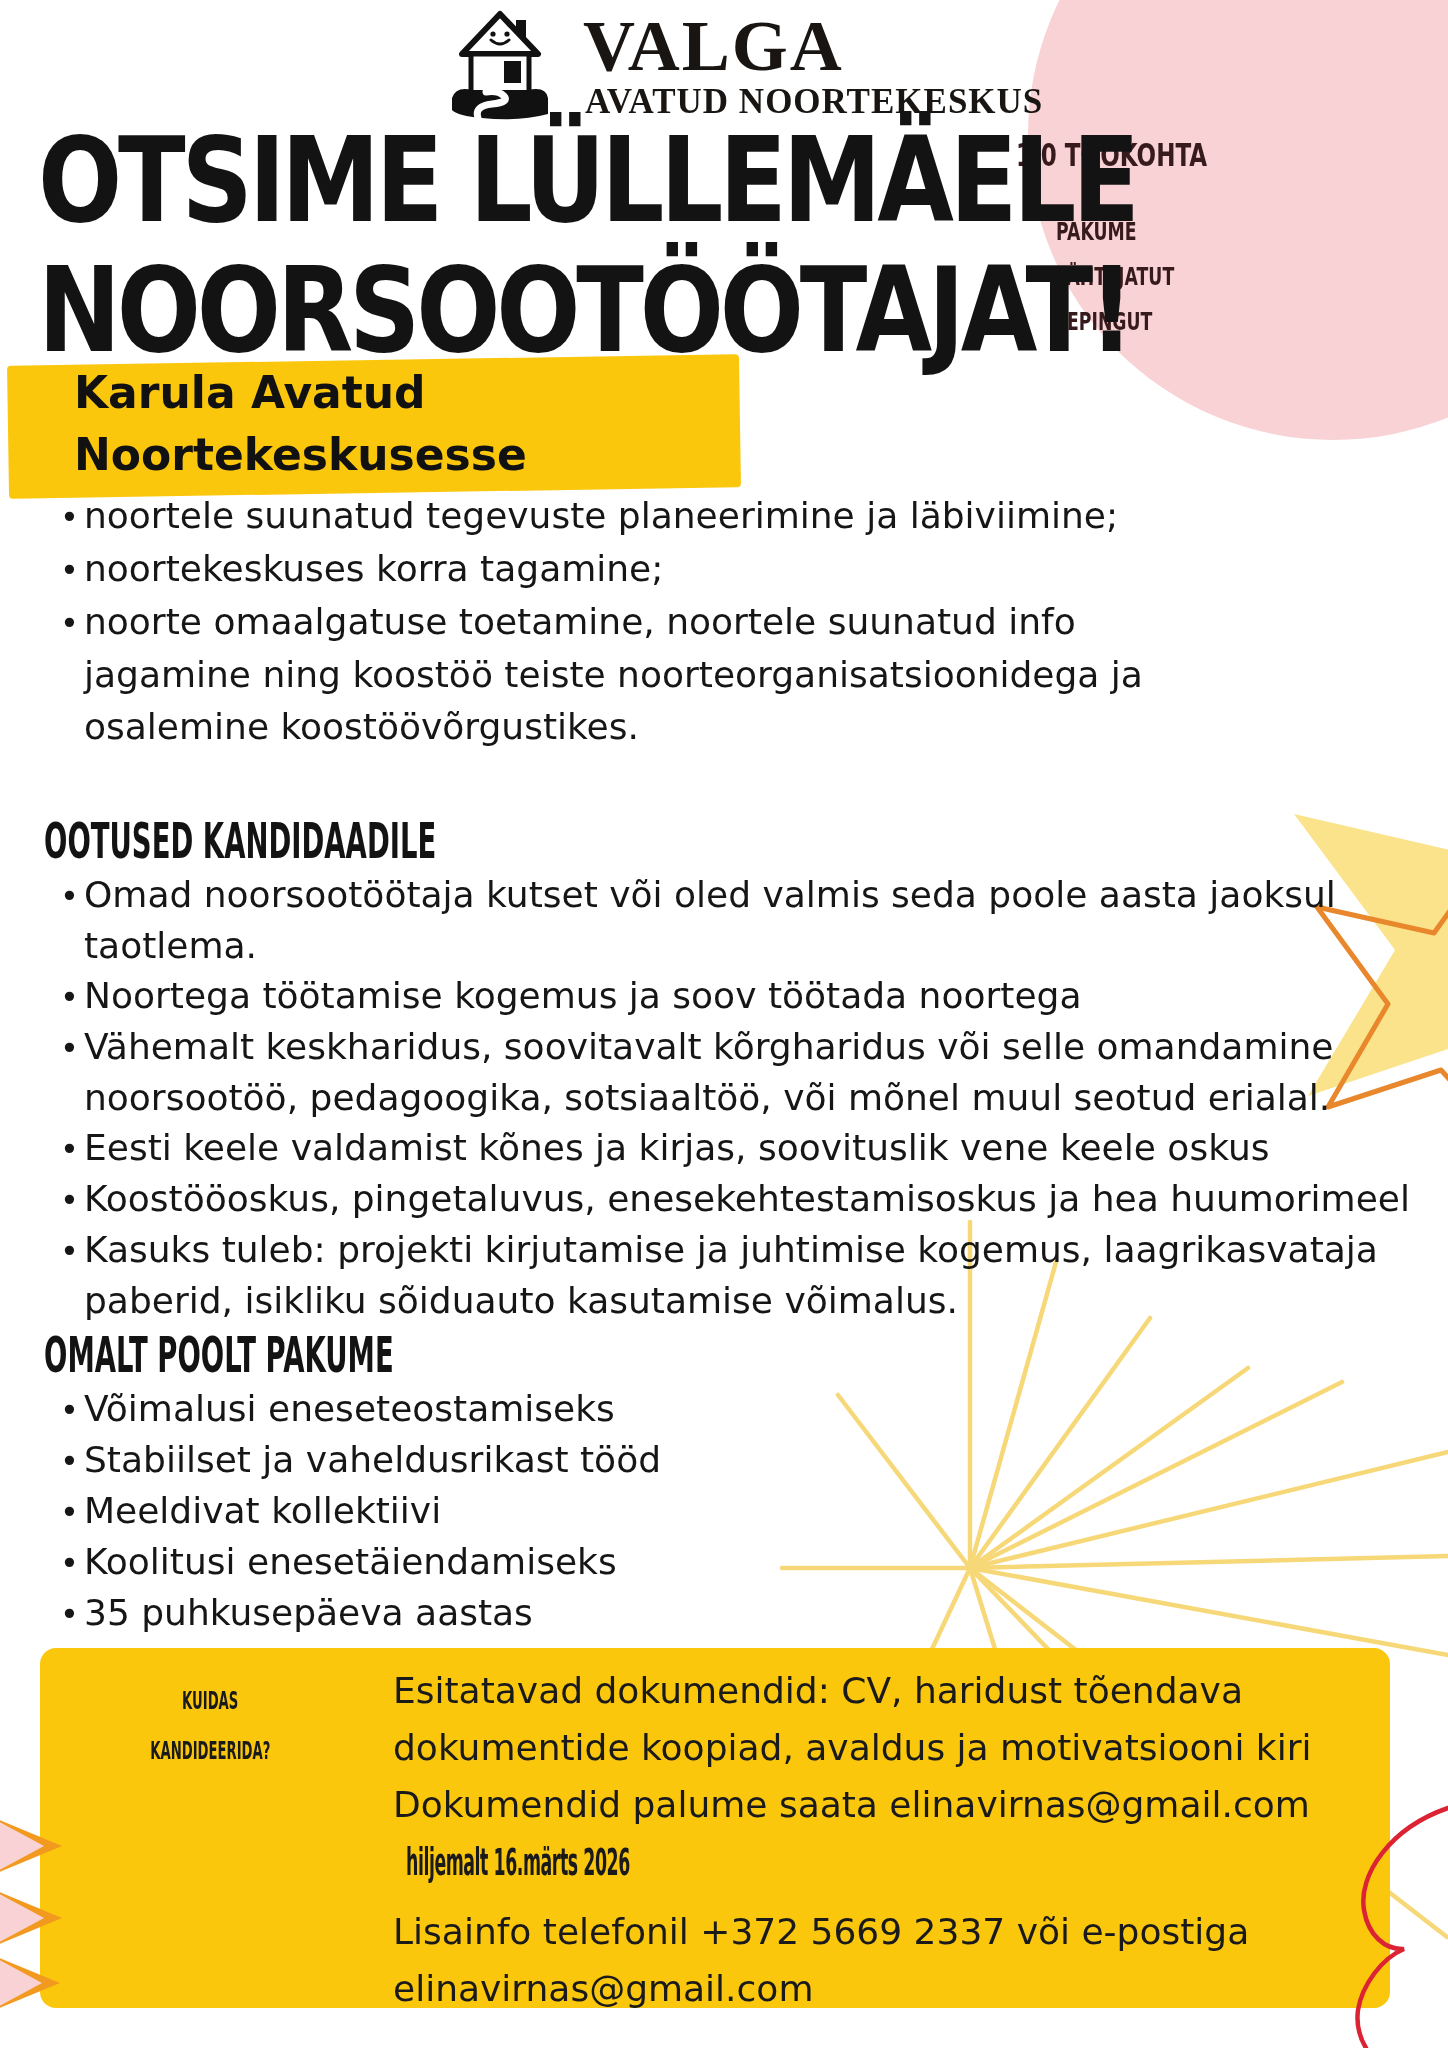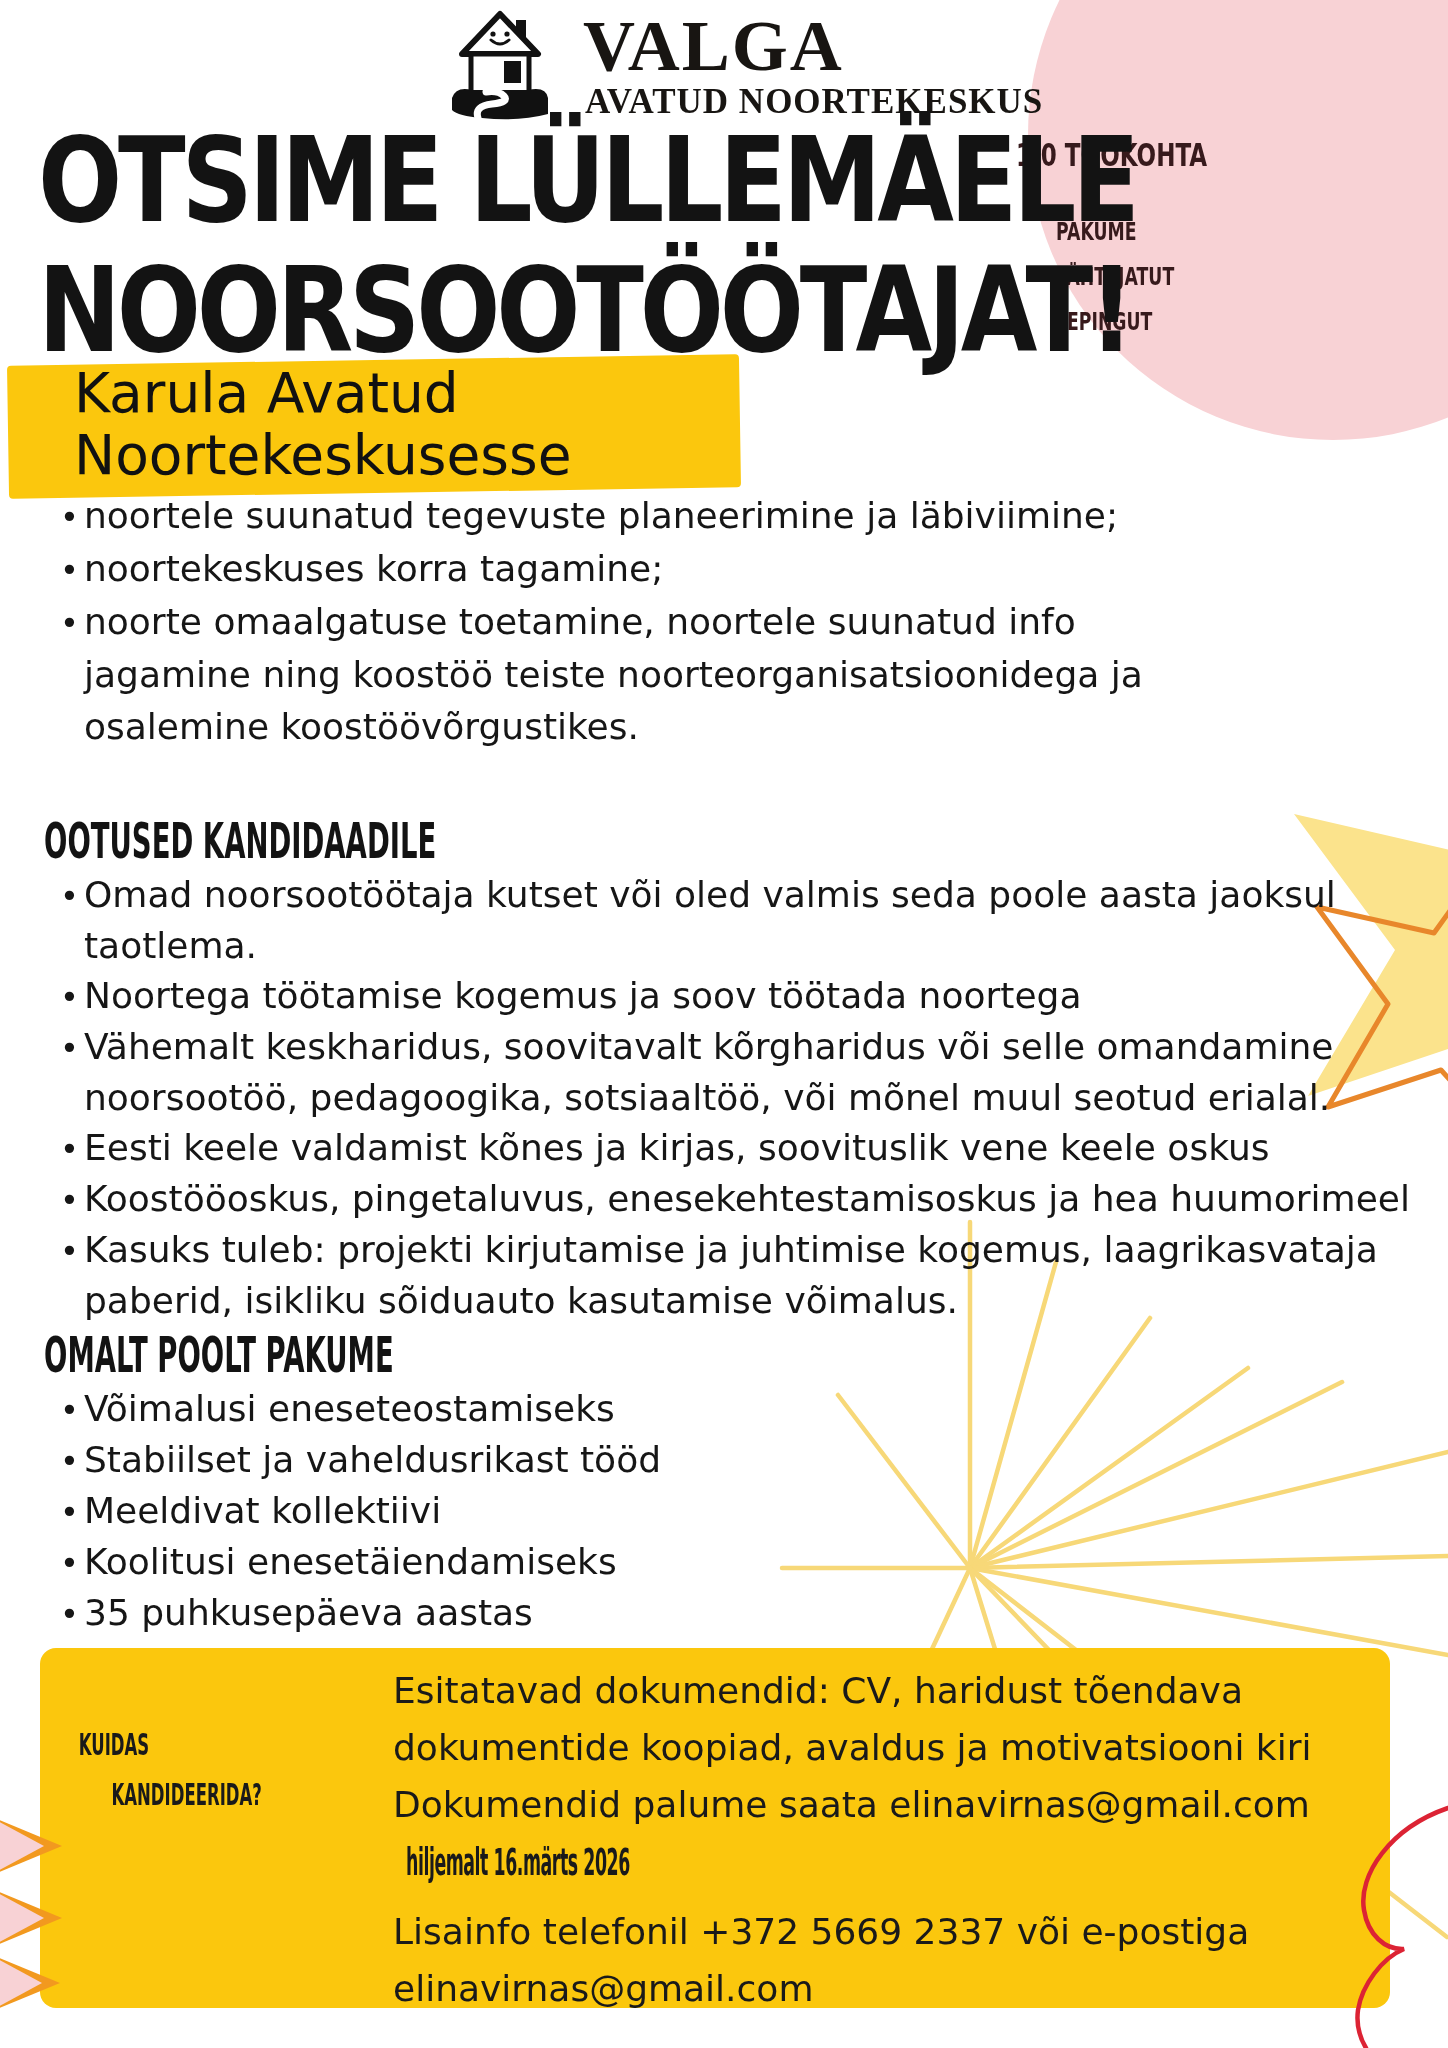--- a/index.html
+++ b/index.html
@@ -46,42 +46,42 @@
   }
   .cond-title { display:inline-block; transform:scaleX(0.84); transform-origin:0 60%; }
 
   
   .karula-box {
     position:absolute; left:8px; top:360px; width:732px; height:133px;
     background:#FBC70D; transform:rotate(-0.9deg); border-radius:4px; z-index:1;
   }
   .karula-text {
     position:absolute; left:74px; top:362px; z-index:2;
-    font-size:55px; font-weight:400; color:#111111; line-height:62px; white-space:nowrap;
+    font-size:44px; font-weight:700; color:#111111; line-height:62px; white-space:nowrap;
   }
 
   
   .sec { position:absolute; left:0; width:1448px; z-index:2; }
   .sec h2 { margin:0 0 0 44px; font-size:50px; line-height:58px; font-weight:900; color:#131313; white-space:nowrap; }
   .cond { display:inline-block; transform:scaleX(0.55); transform-origin:0 60%; }
   .list { margin-left:60px; font-size:36px; color:#161616; }
   .lh52 .bl { line-height:52px; }
   .lh50 .bl { line-height:50px; }
   .bl { white-space:nowrap; }
   .bl.cont { padding-left:24px; }
   .dot { display:inline-block; width:24px; font-size:32px; }
 
   
   .apply-box {
     position:absolute; left:40px; top:1648px; width:1350px; height:360px;
     background:#FBC70D; border-radius:16px; z-index:3;
   }
   .apply-heading {
     position:absolute; left:50px; top:1676px; width:320px; z-index:3;
-    text-align:left; font-size:30px; font-weight:900; color:#1a1a1a; line-height:50px; white-space:nowrap;margin-top:44px;
+    text-align:center; font-size:24px; font-weight:900; color:#1a1a1a; line-height:50px; white-space:nowrap;
   }
   .condC { display:inline-block; transform:scaleX(0.55); transform-origin:50% 60%; }
   .apply-text {
     position:absolute; left:393px; top:1662px; z-index:3;
     font-size:36px; color:#1a1a1a; line-height:57px; white-space:nowrap;
   }
   .deadline { font-size:37px; font-weight:900; line-height:60px;margin-left:13px; }
   .cond-bold { display:inline-block; transform:scaleX(0.47); transform-origin:0 60%; letter-spacing:-1px; }
   .gap { height:10px; }
 </style>

